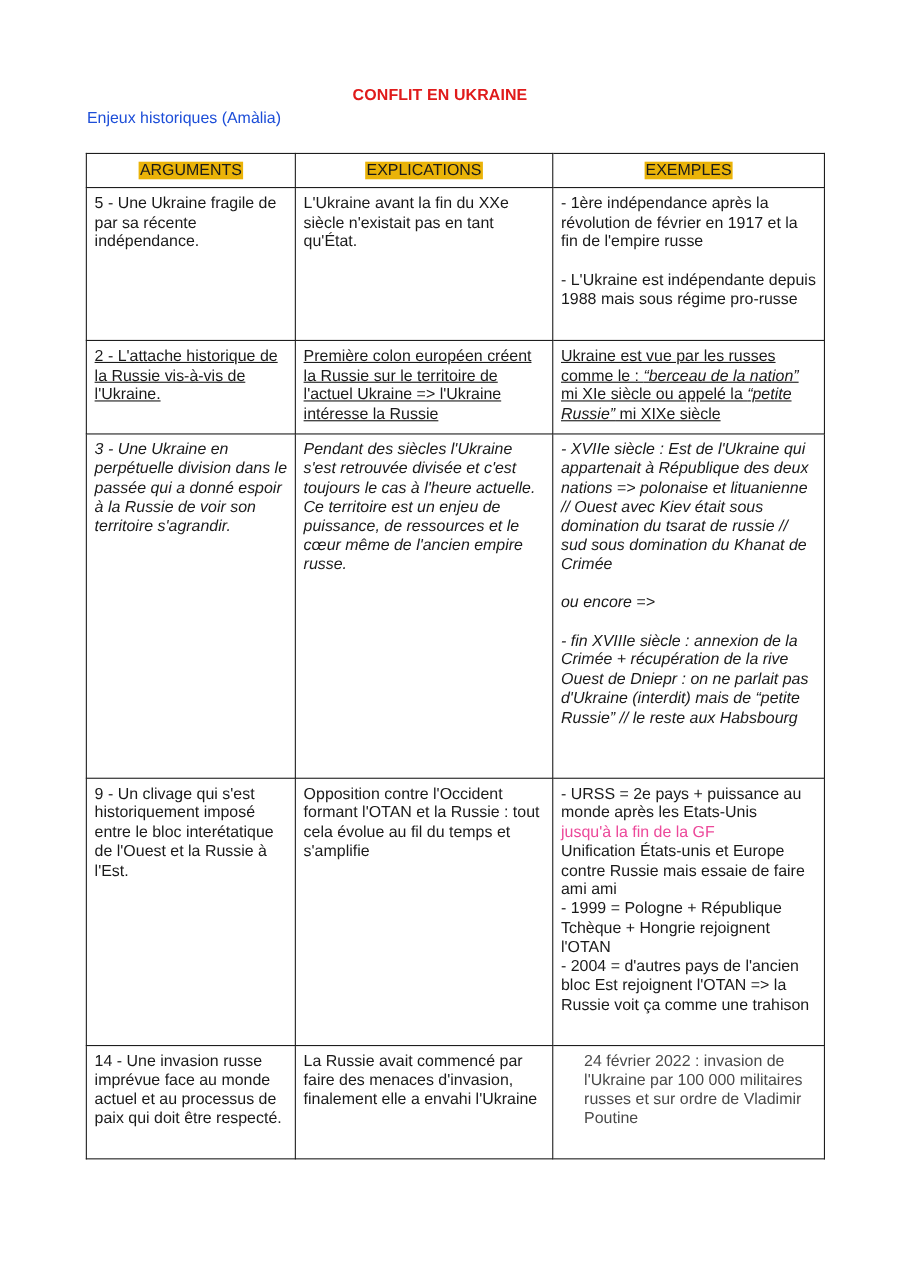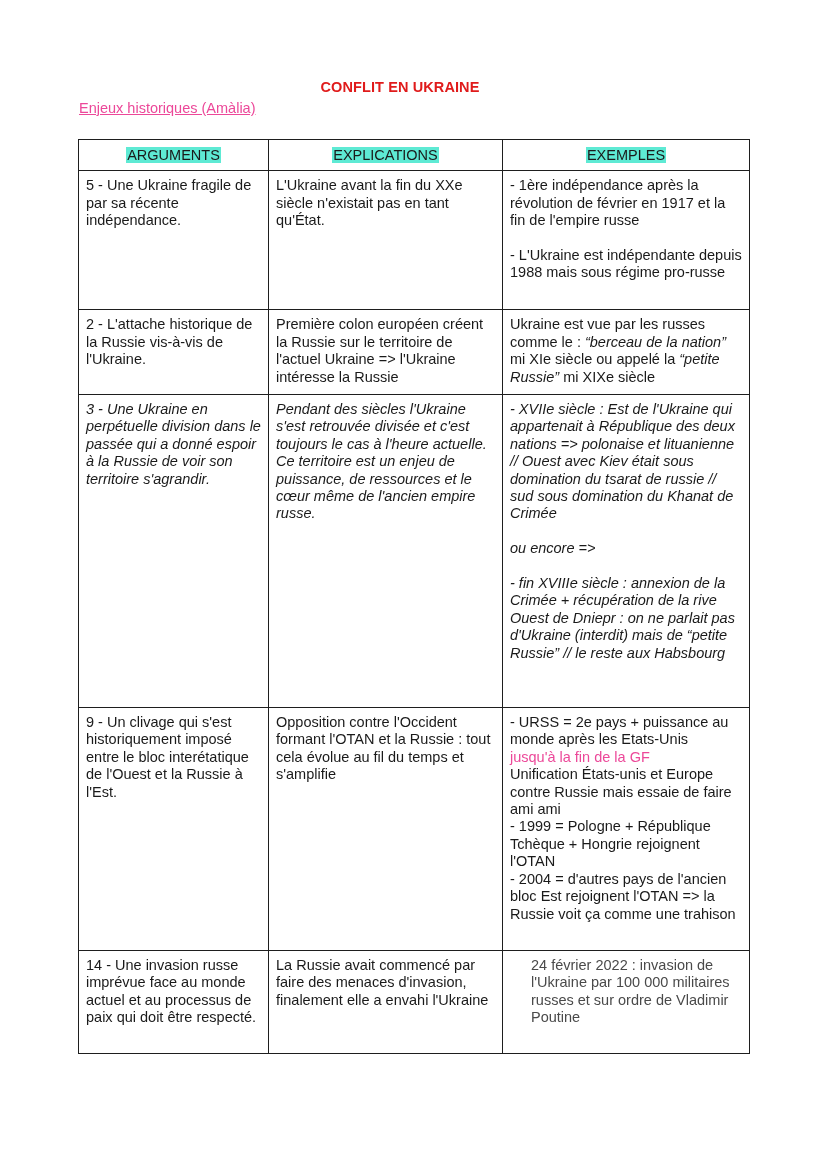--- a/index.html
+++ b/index.html
@@ -1,35 +1,35 @@
 <!DOCTYPE html>
 <html><head>
   <meta charset="utf-8">
   <style>
     html, body { margin: 0; padding: 0; background: #ffffff; }
     body { width: 828px; height: 1169px; position: relative; overflow: hidden;
            font-family: "Liberation Sans", sans-serif; color: #1a1a1a; }
     .title { position: absolute; top: 79px; left: 0; width: 800px; text-align: center;
              font-weight: bold; font-size: 14.5px; color: #e01b1b; letter-spacing: 0.1px; }
     .subtitle { position: absolute; top: 100px; left: 79px; font-size: 14.5px;
-                text-decoration: underline; color: #ec4899; }
+                color: #1d4ed8; }
     table { position: absolute; top: 139px; left: 78px; border-collapse: collapse;
             width: 671px; table-layout: fixed; }
     td, th { border: 1.5px solid #1e1e1e; vertical-align: top; font-size: 14.5px;
              line-height: 17.4px; padding: 6px 7px 8px 7px; font-weight: normal; text-align: left; }
     th { text-align: center; padding: 7px 6px 6px 6px; vertical-align: middle; }
-    th span.hl { background: #5eead4; padding: 0 1px; }
+    th span.hl { background: #eab308; padding: 0 1px; }
     col.c1 { width: 190px; } col.c2 { width: 234px; } col.c3 { width: 247px; }
     .para { margin: 0; }
     .gap { height: 17.4px; }
     .link { color: #ec4899; }
     .gray { color: #4a4a4a; padding-left: 28px; }
     i { font-style: italic; }
     tr.r1 td { height: 124px; }
-    tr.r2 td { height: 68px; }
+    tr.r2 td { height: 68px; text-decoration: underline; }
     tr.r3 td { height: 298px; font-style: italic; }
     tr.r4 td { height: 228px; }
     tr.r5 td { height: 88px; }
   </style>
 </head>
 <body>
 
 <div class="title">CONFLIT EN UKRAINE</div>
 <div class="subtitle">Enjeux historiques (Amàlia)</div>
 

